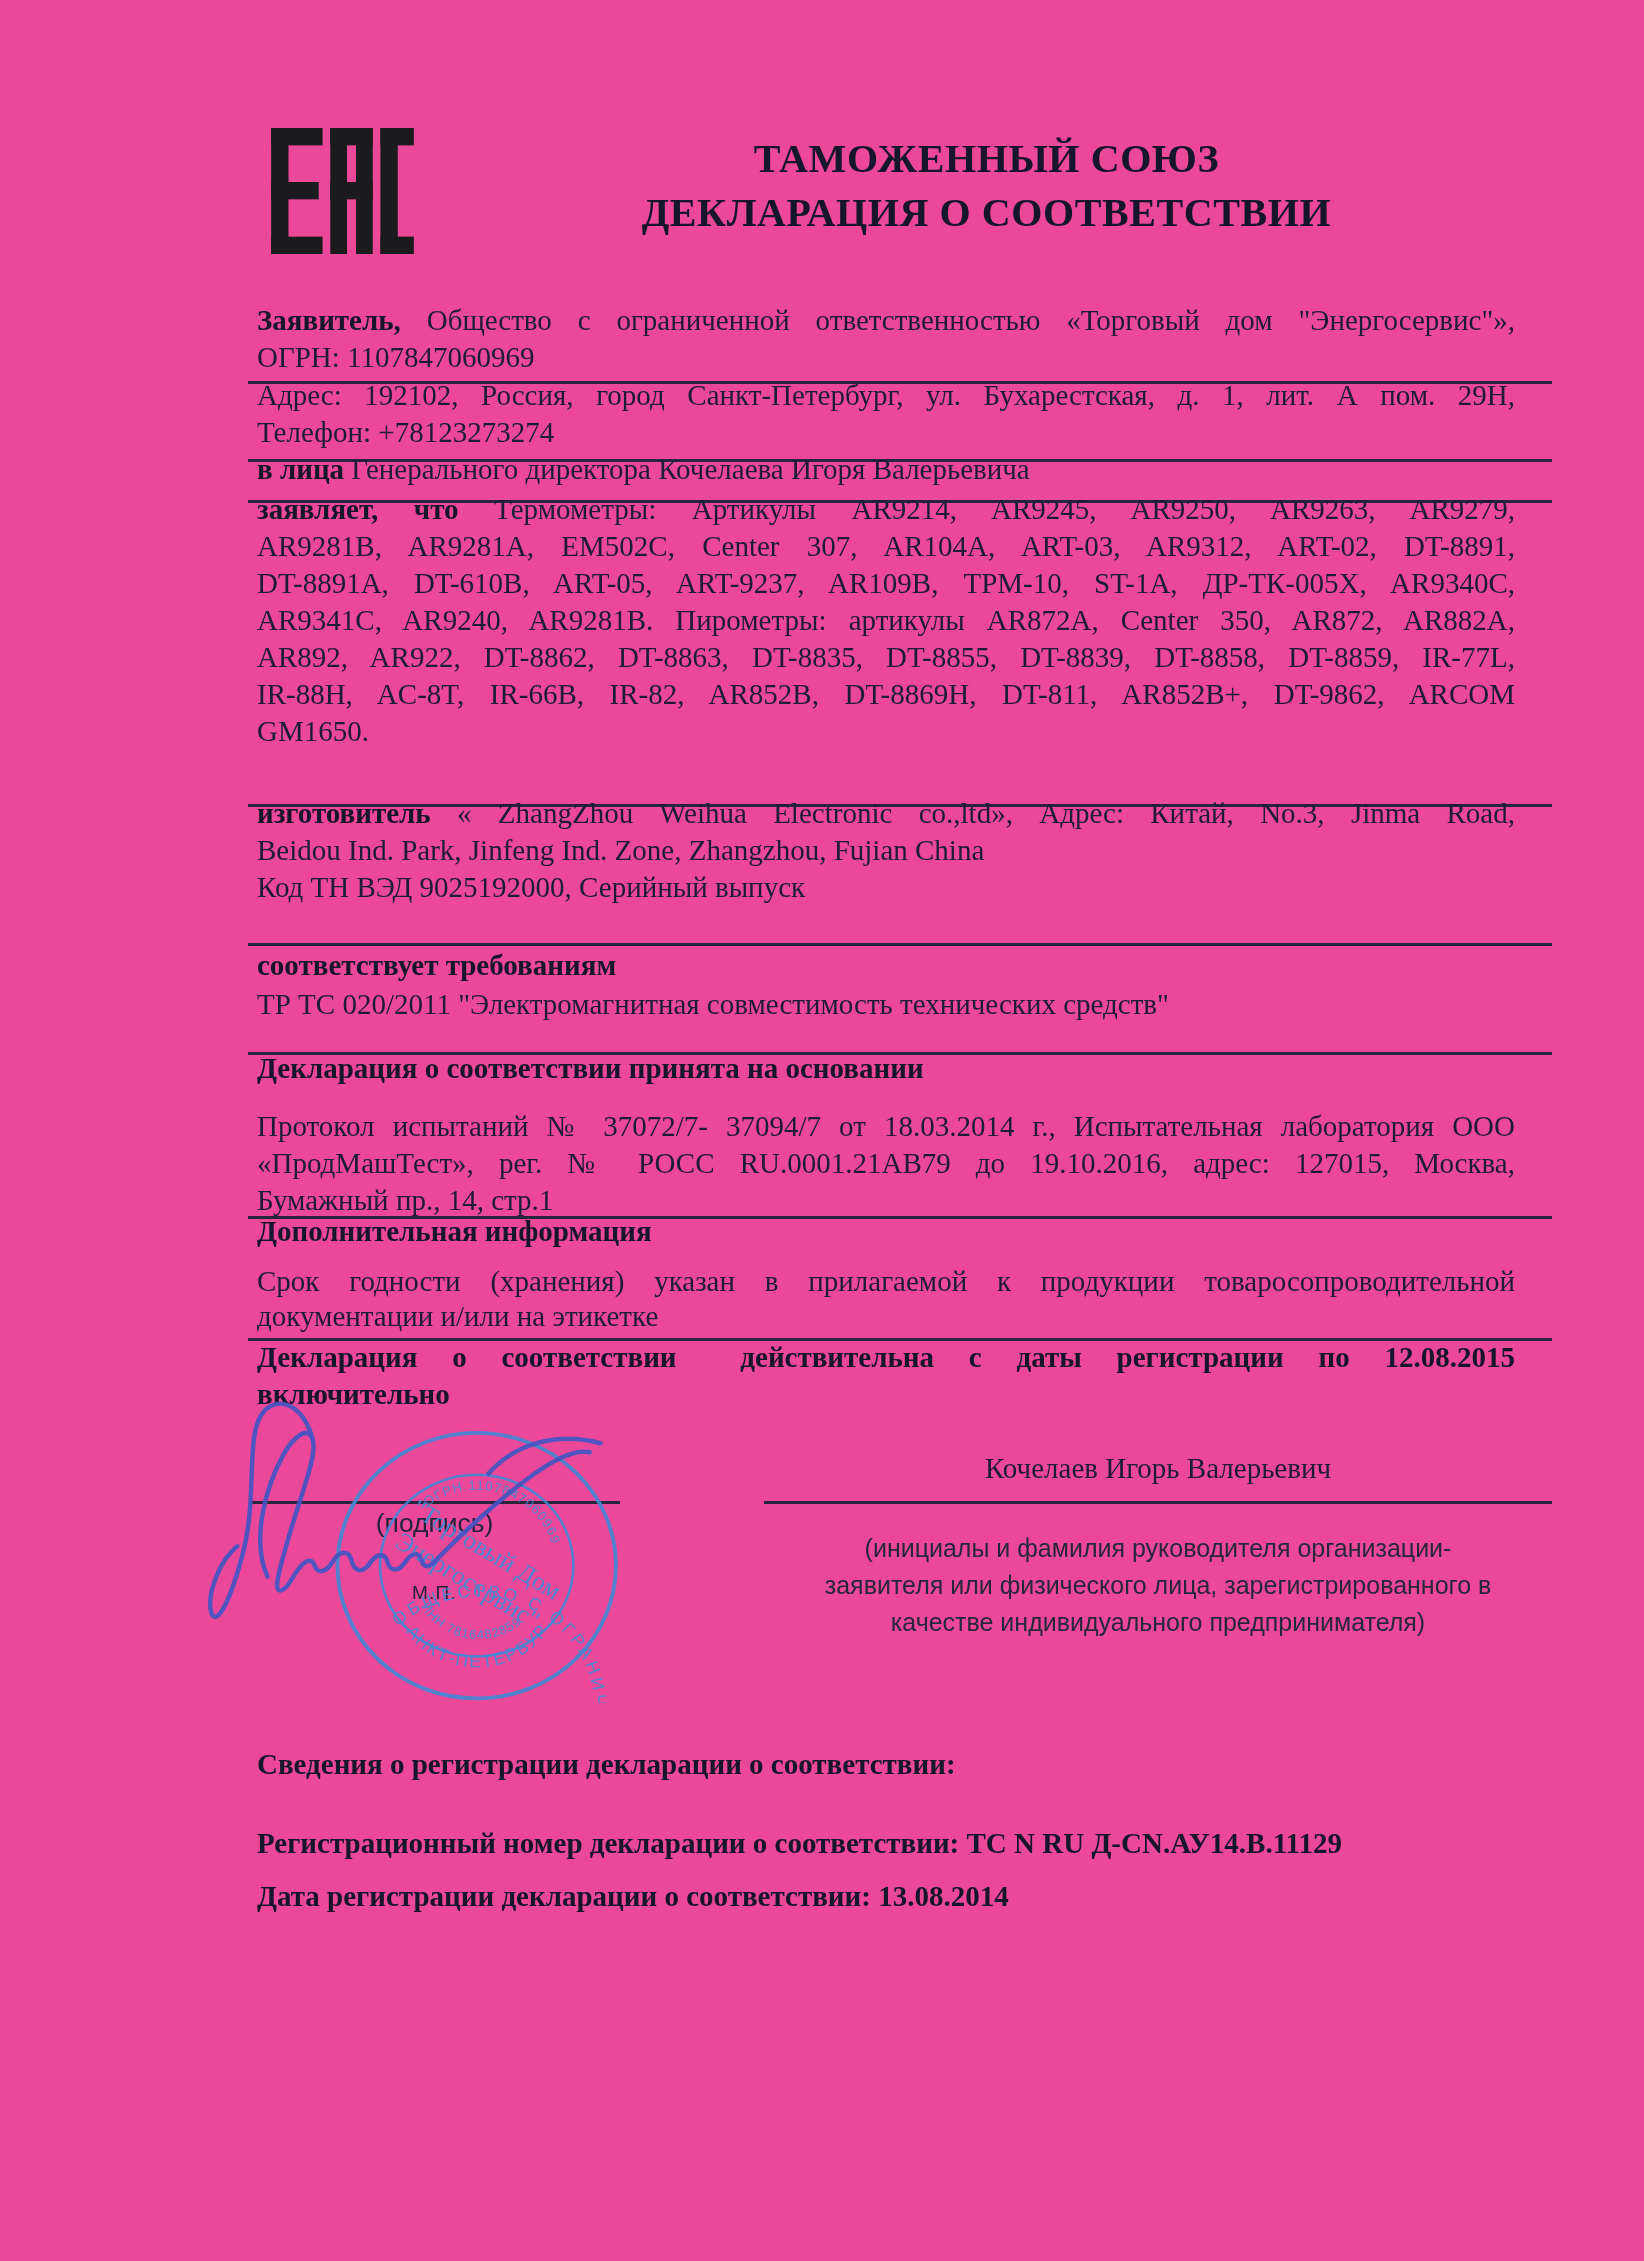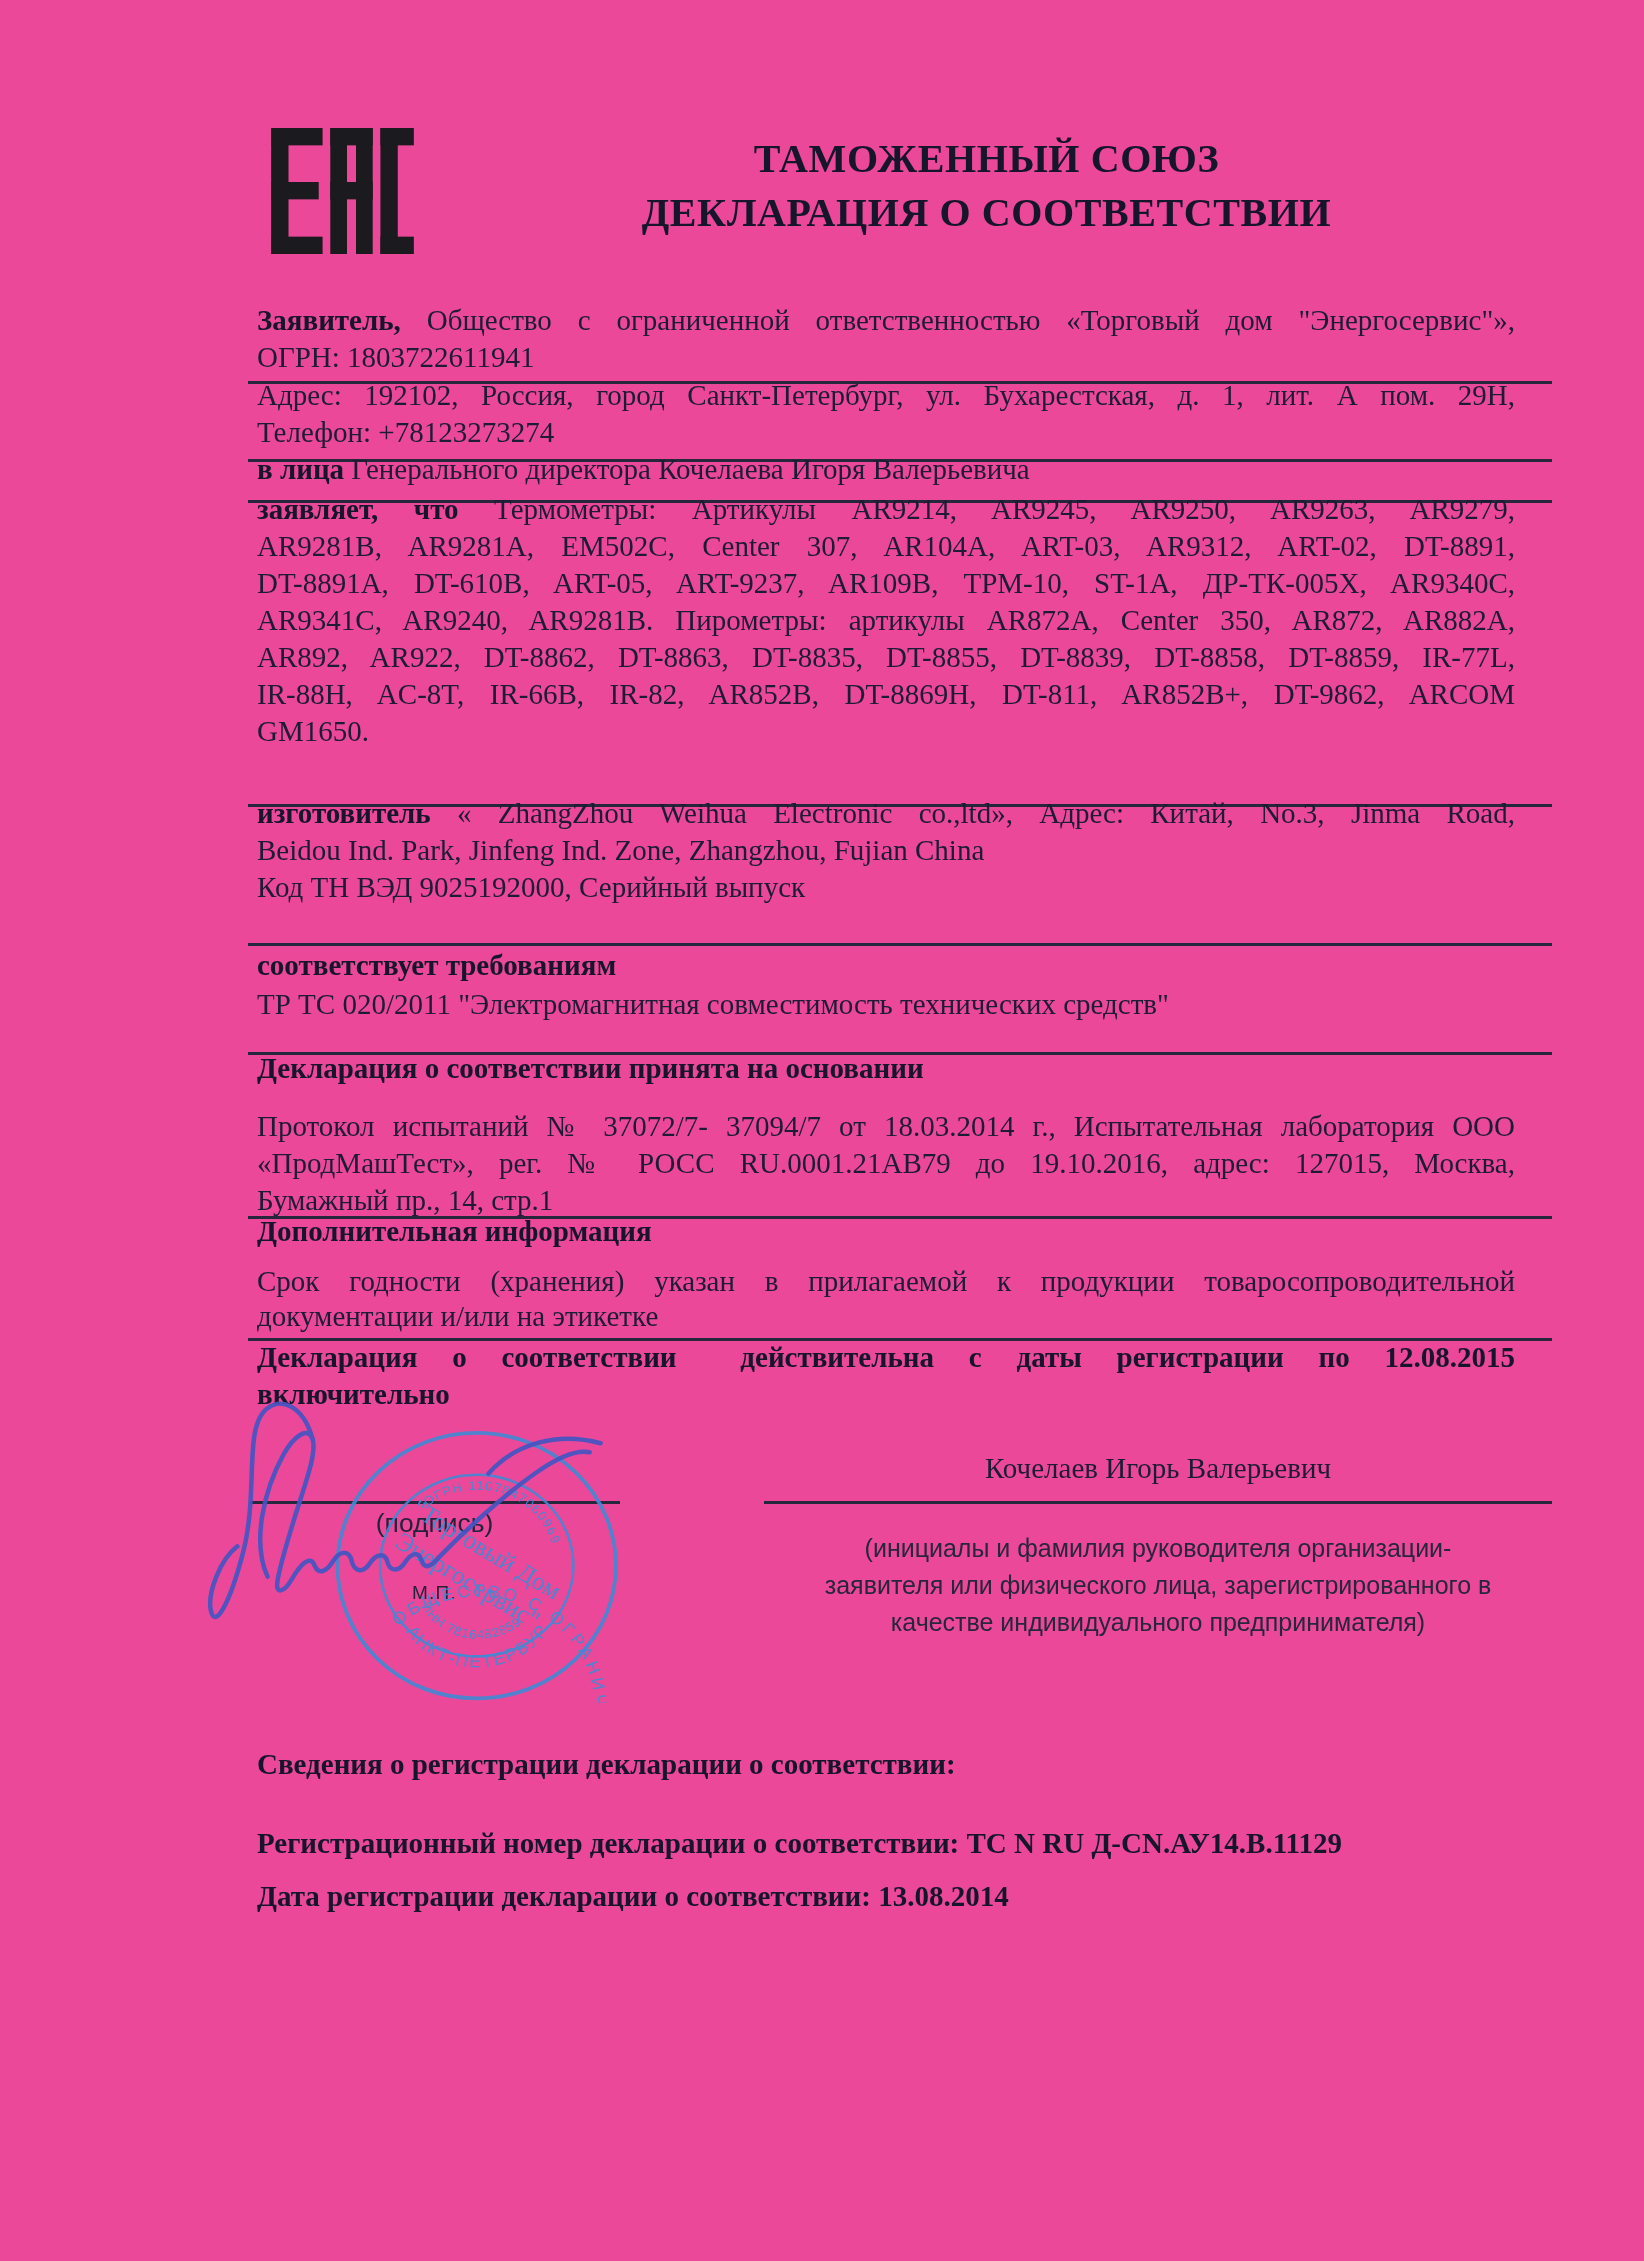--- a/index.html
+++ b/index.html
@@ -101,21 +101,21 @@
   <div class="rule" style="top:804px"></div>
   <div class="rule" style="top:943px"></div>
   <div class="rule" style="top:1052px"></div>
   <div class="rule" style="top:1216px"></div>
   <div class="rule" style="top:1338px"></div>
 
   <div id="sections">
       <div class="section" id="sec-applicant">
         <div class="lines">
           <div class="line jl"><b class="lead">Заявитель,</b> Общество с ограниченной ответственностью «Торговый дом "Энергосервис"»,</div>
-          <div class="line">ОГРН: 1803722611941</div>
+          <div class="line">ОГРН: 1107847060969</div>
         </div>
       </div>
       <div class="section" id="sec-address">
         <div class="lines">
           <div class="line jl">Адрес: 192102, Россия, город Санкт-Петербург, ул. Бухарестская, д. 1, лит. А пом. 29Н,</div>
           <div class="line">Телефон: +78123273274</div>
         </div>
       </div>
       <div class="section" id="sec-person">
         <div class="lines">

